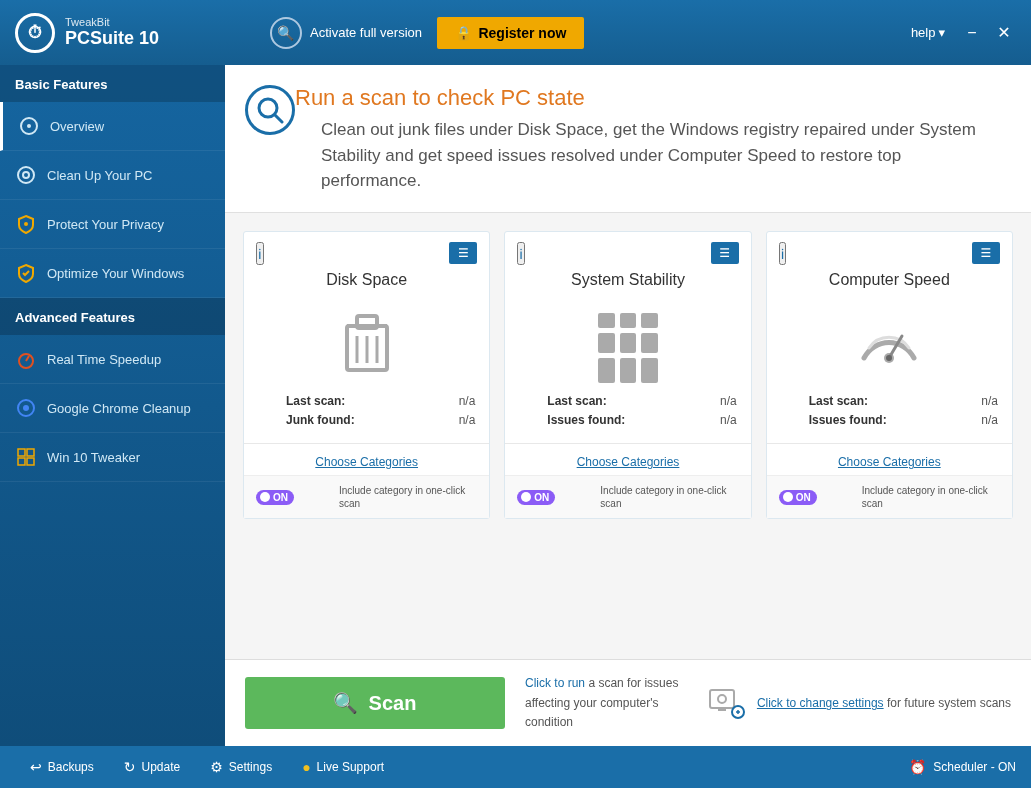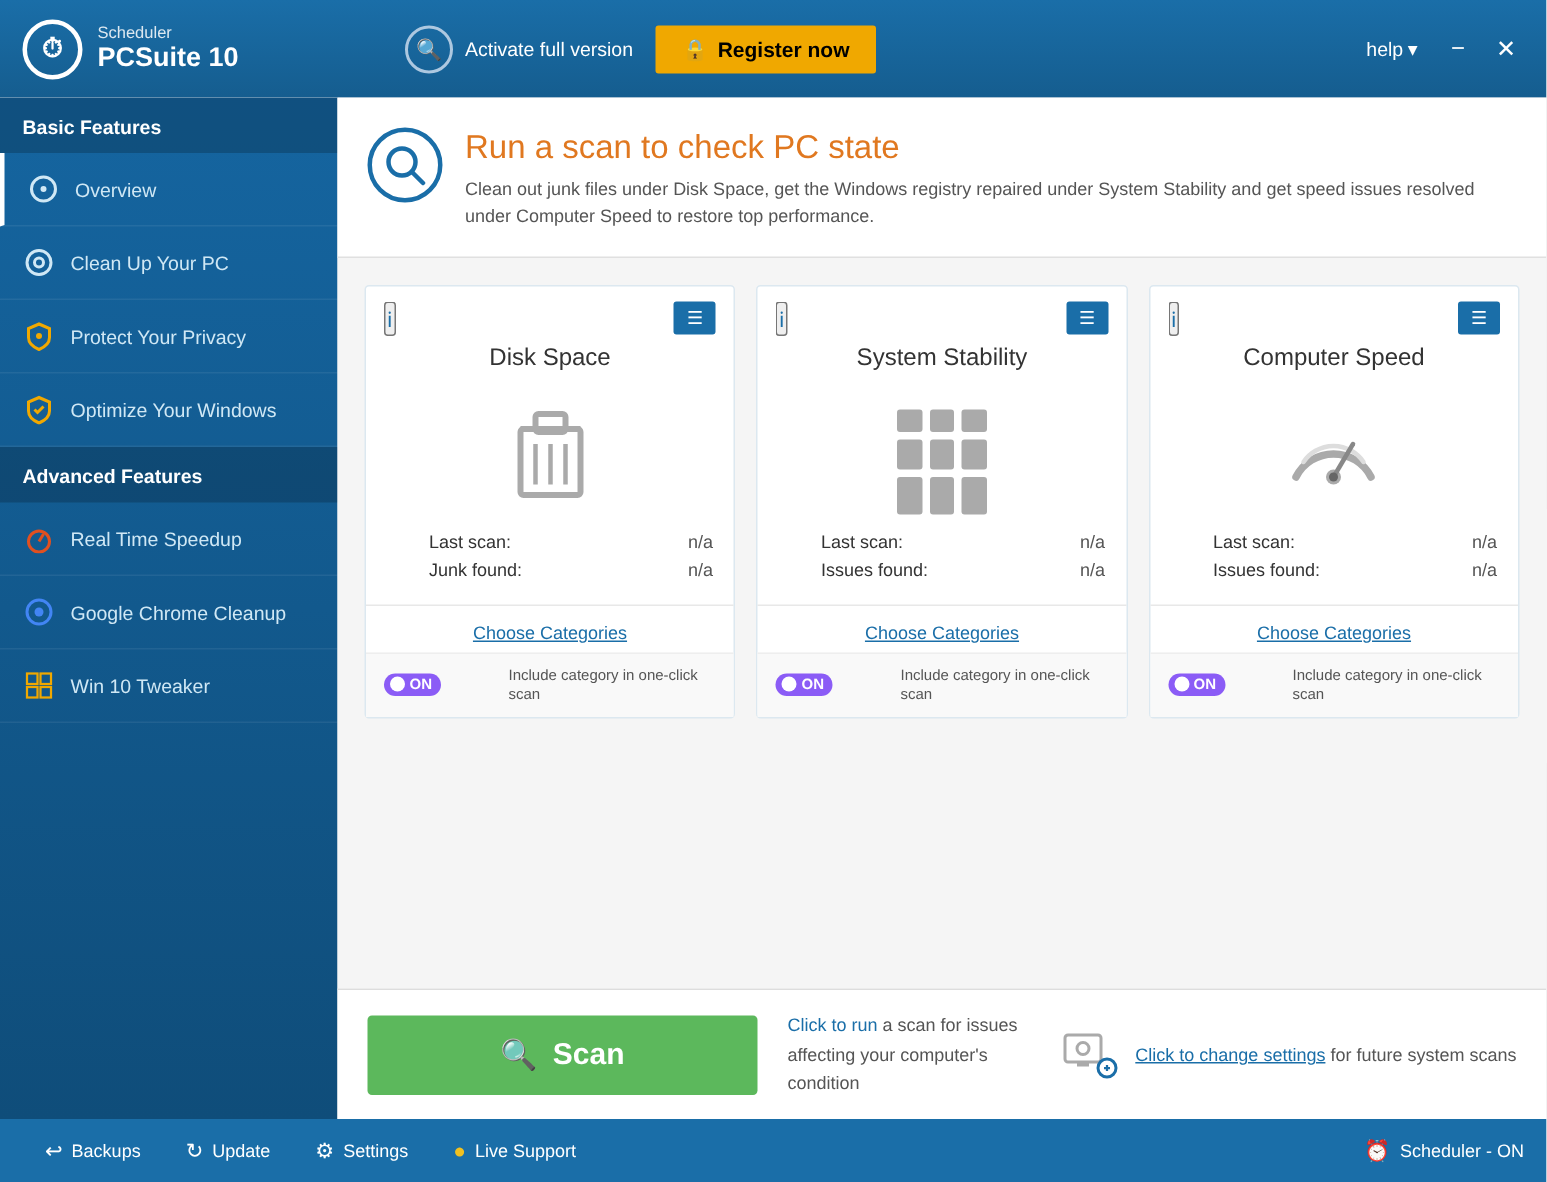--- a/index.html
+++ b/index.html
@@ -124,21 +124,21 @@
       display: flex; align-items: center; justify-content: center;
       flex-shrink: 0;
     }
 
     
     .content { flex: 1; background: #f5f5f5; display: flex; flex-direction: column; overflow: hidden; }
 
     .content-header {
       background: #fff;
       padding: 20px 25px 18px 20px;
-      display: flex; align-items: flex-start; gap: 15px;
+      display: flex; align-items: flex-start; 
       border-bottom: 1px solid #e0e0e0;
       flex-shrink: 0;
     }
 
     .content-header-icon {
       width: 50px; height: 50px;
       border: 3px solid #1a6ea8;
       border-radius: 50%;
       display: flex; align-items: center; justify-content: center;
       color: #1a6ea8;
@@ -148,22 +148,23 @@
 
     .content-header-text h2 {
       color: #e07820;
       font-size: 22px;
       font-weight: normal;
       margin-bottom: 6px;
     }
 
     .content-header-text p {
       color: #555;
-      font-size: 12px;
+      font-size: 17px;
       line-height: 1.5;
+      margin-left: 26px;
     }
 
     
     .cards-area {
       padding: 18px 18px 12px 18px;
       display: flex;
       gap: 14px;
       flex-shrink: 0;
     }
 
@@ -236,21 +237,21 @@
       font-size: 12px;
     }
 
     .stat-row {
       display: flex;
       justify-content: space-between;
       margin-bottom: 5px;
       color: #333;
     }
 
-    .stat-label { font-weight: normal; padding-left: 28px; }
+    .stat-label { font-weight: bold; padding-left: 28px; }
     .stat-value { color: #555; }
 
     .card-divider { border: none; border-top: 1px solid #e8e8e8; margin: 5px 0; }
 
     .choose-link {
       display: block;
       text-align: center;
       color: #1a6ea8;
       font-size: 12px;
       text-decoration: underline;
@@ -383,21 +384,21 @@
   </style>
 </head>
 <body>
 
 <div class="app-container">
 
   <div class="header">
     <div class="logo-area">
       <div class="logo-icon">⏱</div>
       <div class="logo-text">
-        <div class="brand">Scheduler</div>
+        <div class="brand">TweakBit</div>
         <div class="product">PCSuite 10</div>
       </div>
     </div>
 
     <div class="header-center">
       <button class="activate-btn">
         <div class="activate-icon">🔍</div>
         <span>Activate full version</span>
       </button>
 

